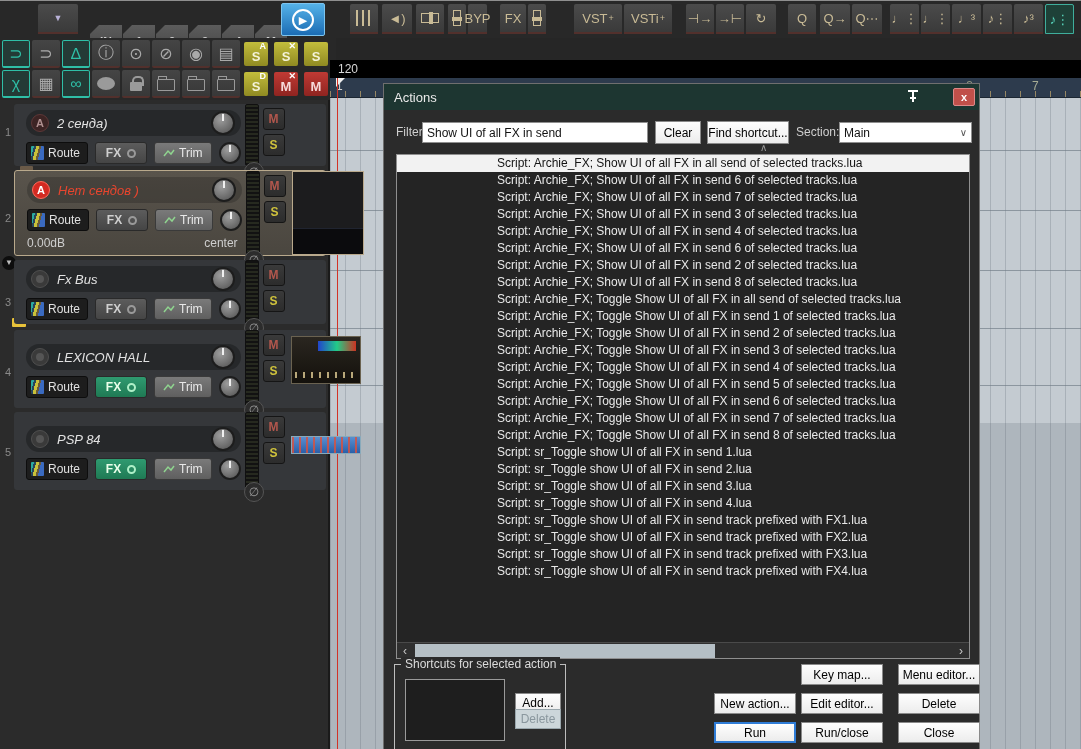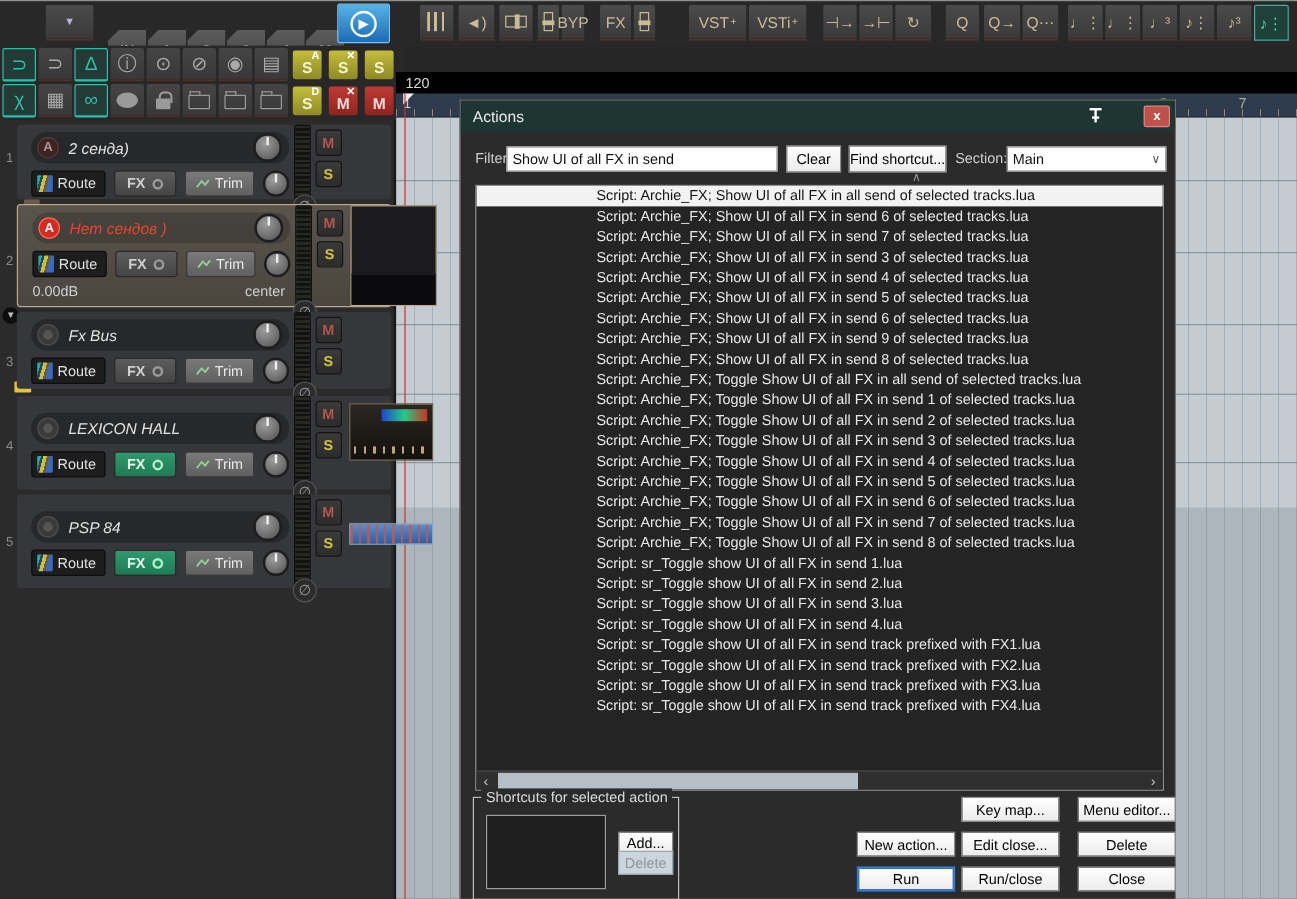--- a/index.html
+++ b/index.html
@@ -540,23 +540,22 @@
   </div>
   <span id="list-chevron">∧</span>
 
   <div id="action-list">
     <div id="rows-wrap">
         <div class="arow sel">Script: Archie_FX; Show UI of all FX in all send of selected tracks.lua</div>
         <div class="arow">Script: Archie_FX; Show UI of all FX in send 6 of selected tracks.lua</div>
         <div class="arow">Script: Archie_FX; Show UI of all FX in send 7 of selected tracks.lua</div>
         <div class="arow">Script: Archie_FX; Show UI of all FX in send 3 of selected tracks.lua</div>
         <div class="arow">Script: Archie_FX; Show UI of all FX in send 4 of selected tracks.lua</div>
-        <div class="arow">Script: Archie_FX; Show UI of all FX in send 5 of selected tracks.lua</div>
         <div class="arow">Script: Archie_FX; Show UI of all FX in send 6 of selected tracks.lua</div>
-        <div class="arow">Script: Archie_FX; Show UI of all FX in send 9 of selected tracks.lua</div>
+        <div class="arow">Script: Archie_FX; Show UI of all FX in send 2 of selected tracks.lua</div>
         <div class="arow">Script: Archie_FX; Show UI of all FX in send 8 of selected tracks.lua</div>
         <div class="arow">Script: Archie_FX; Toggle Show UI of all FX in all send of selected tracks.lua</div>
         <div class="arow">Script: Archie_FX; Toggle Show UI of all FX in send 1 of selected tracks.lua</div>
         <div class="arow">Script: Archie_FX; Toggle Show UI of all FX in send 2 of selected tracks.lua</div>
         <div class="arow">Script: Archie_FX; Toggle Show UI of all FX in send 3 of selected tracks.lua</div>
         <div class="arow">Script: Archie_FX; Toggle Show UI of all FX in send 4 of selected tracks.lua</div>
         <div class="arow">Script: Archie_FX; Toggle Show UI of all FX in send 5 of selected tracks.lua</div>
         <div class="arow">Script: Archie_FX; Toggle Show UI of all FX in send 6 of selected tracks.lua</div>
         <div class="arow">Script: Archie_FX; Toggle Show UI of all FX in send 7 of selected tracks.lua</div>
         <div class="arow">Script: Archie_FX; Toggle Show UI of all FX in send 8 of selected tracks.lua</div>
@@ -579,18 +578,18 @@
   <div id="groupbox">
     <span id="group-label">Shortcuts for selected action</span>
     <div id="shortcut-listbox"></div>
     <div class="winbtn" style="left:120px;top:28px;width:46px;height:20px;">Add...</div>
     <div class="winbtn disabled" style="left:120px;top:44px;width:46px;height:20px;">Delete</div>
   </div>
 
   <div class="winbtn" style="left:417px;top:580px;width:82px;height:21px;">Key map...</div>
   <div class="winbtn" style="left:514px;top:580px;width:82px;height:21px;">Menu editor...</div>
   <div class="winbtn" style="left:330px;top:609px;width:82px;height:21px;">New action...</div>
-  <div class="winbtn" style="left:417px;top:609px;width:82px;height:21px;">Edit close...</div>
+  <div class="winbtn" style="left:417px;top:609px;width:82px;height:21px;">Edit editor...</div>
   <div class="winbtn" style="left:514px;top:609px;width:82px;height:21px;">Delete</div>
   <div class="winbtn default" style="left:330px;top:638px;width:82px;height:21px;">Run</div>
   <div class="winbtn" style="left:417px;top:638px;width:82px;height:21px;">Run/close</div>
   <div class="winbtn" style="left:514px;top:638px;width:82px;height:21px;">Close</div>
 </div>
 
 </body></html>

